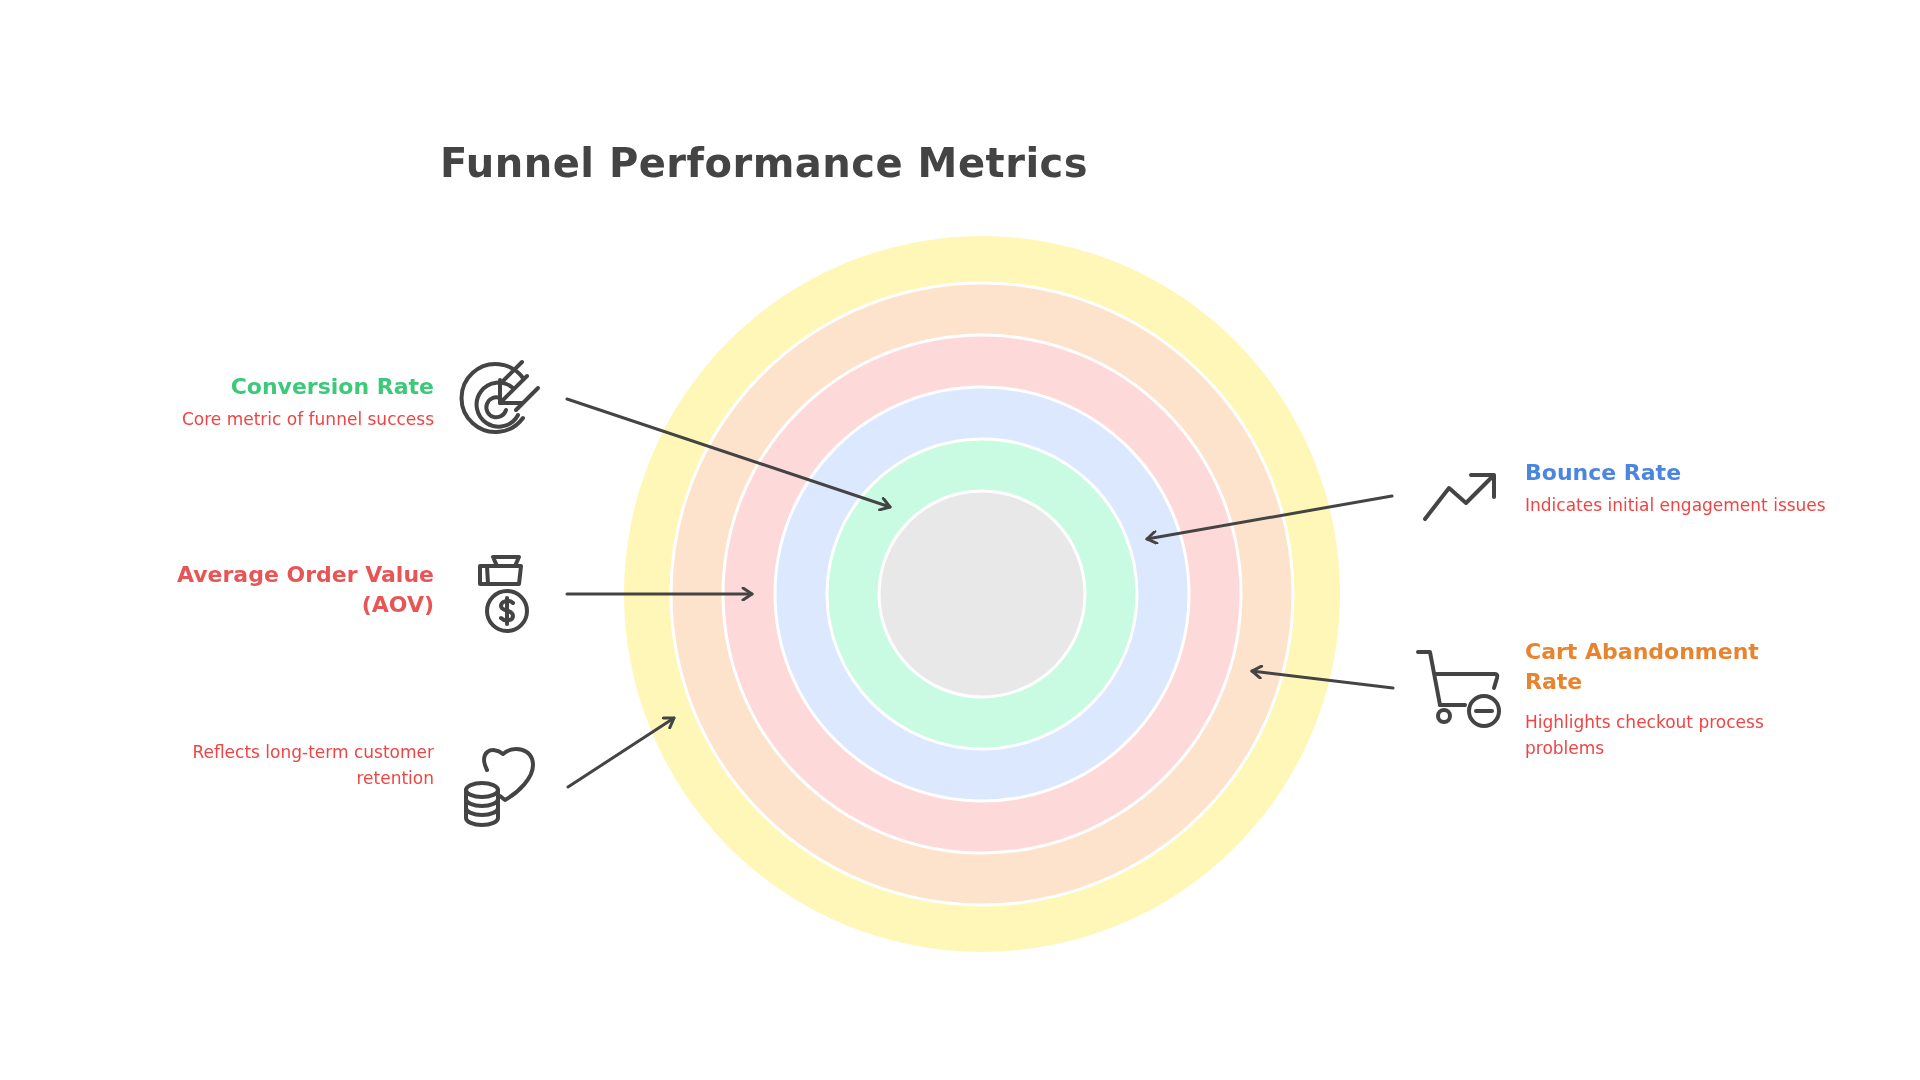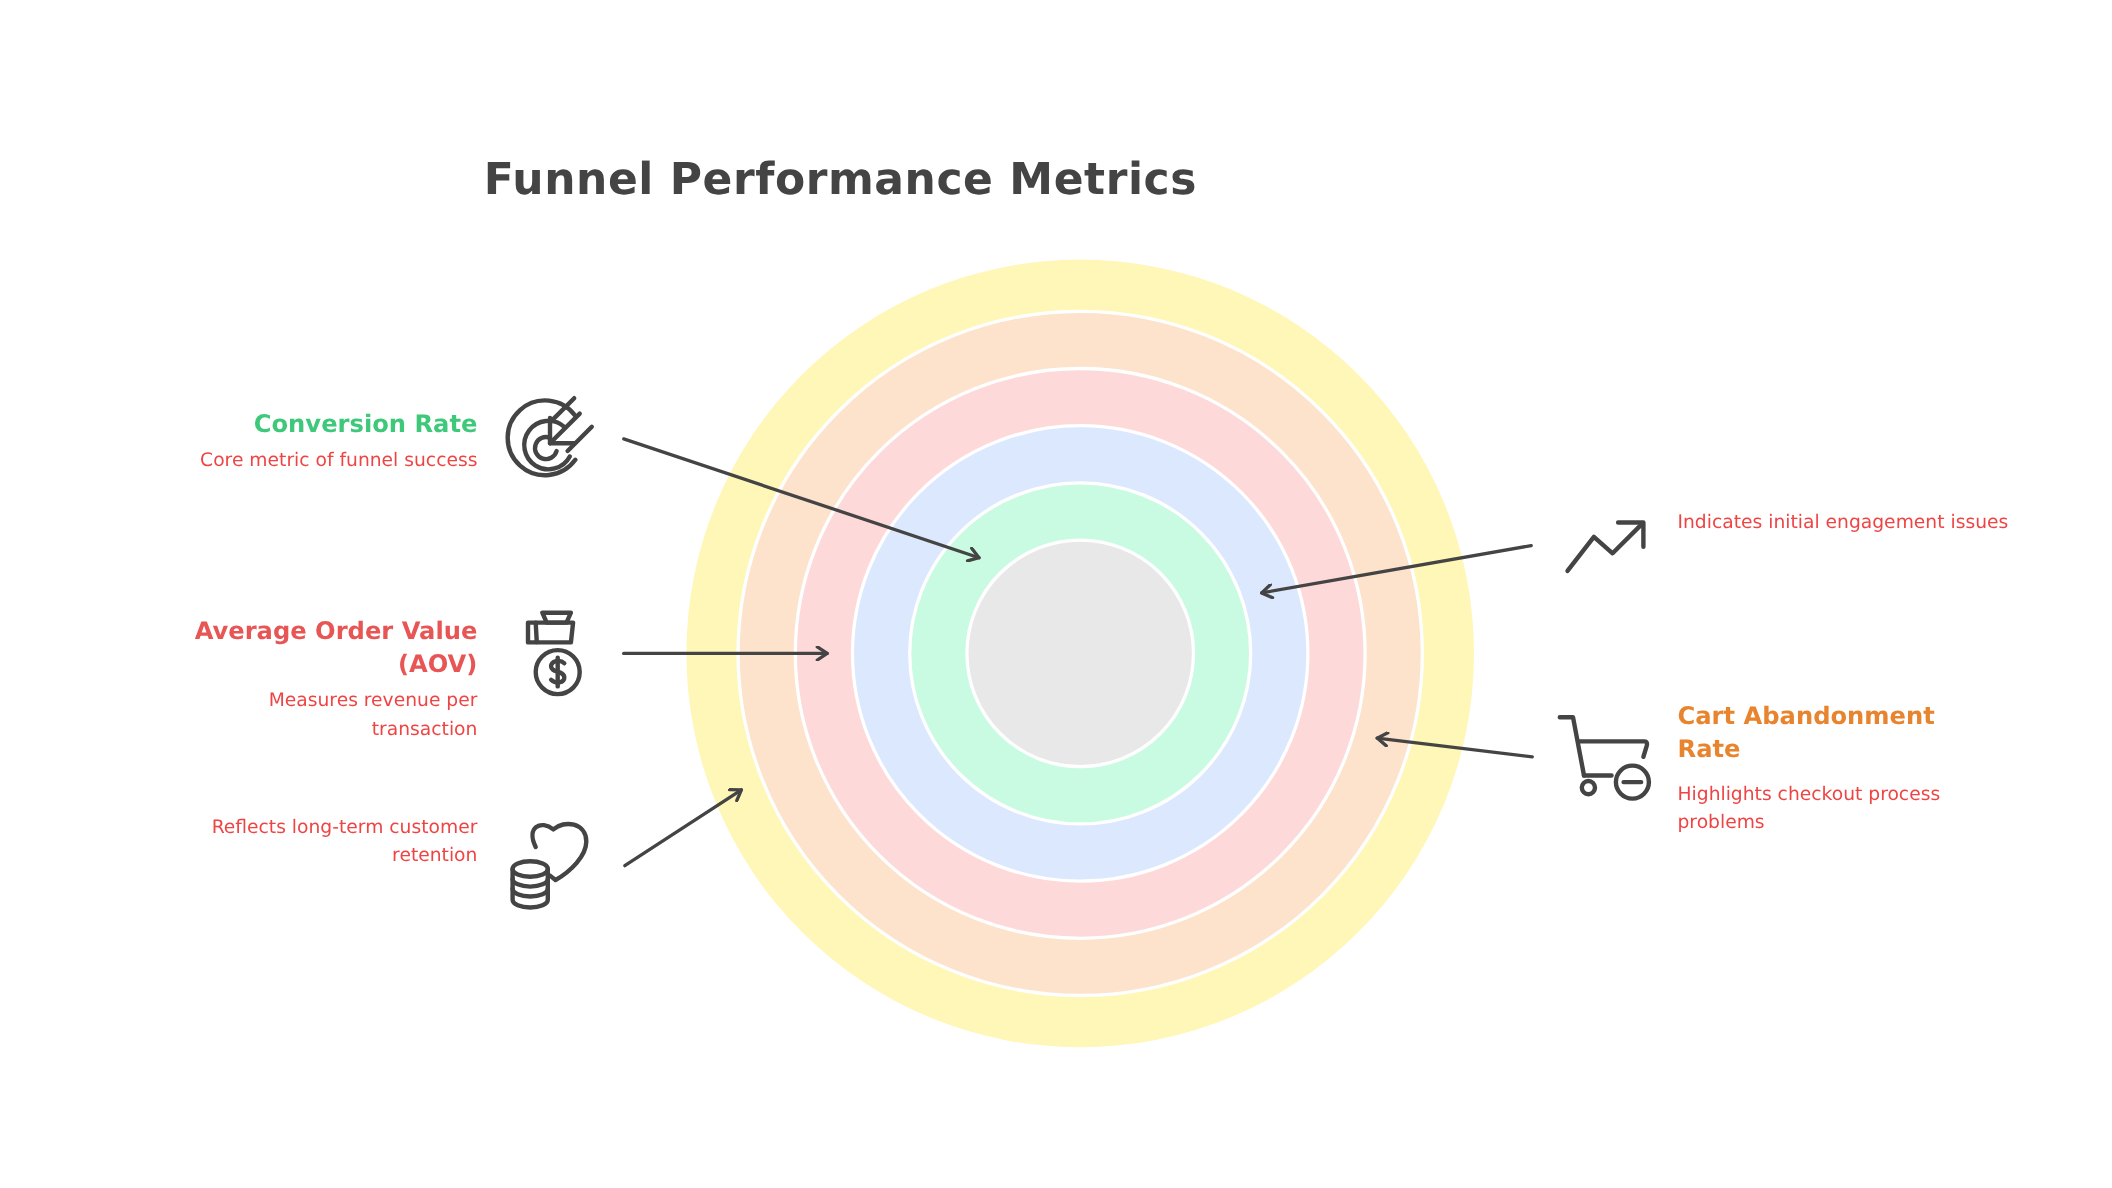--- a/index.html
+++ b/index.html
@@ -87,27 +87,27 @@
   </g>
 </svg>
 
 <div class="label left" style="left:104px; top:372px;">
   <div class="ttl" style="color:#3ec97a;">Conversion Rate</div>
   <div class="desc">Core metric of funnel success</div>
 </div>
 
 <div class="label left" style="left:104px; top:540px;margin-top:20px;">
   <div class="ttl" style="color:#e85555; width:260px; margin-left:70px;">Average Order Value (AOV)</div>
-  <div class="desc" style="width:230px; margin-left:100px;">Measures revenue per transaction</div>
 </div>
 
 <div class="label left" style="left:104px; top:735px;">
   <div class="desc" style="width:300px; margin-left:30px;">Reflects long-term customer retention</div>
 </div>
 
 <div class="label right" style="left:1525px; top:458px;">
+  <div class="ttl" style="color:#4a86e0;">Bounce Rate</div>
   <div class="desc" style="width:310px;">Indicates initial engagement issues</div>
 </div>
 
 <div class="label right" style="left:1525px; top:637px;">
   <div class="ttl" style="color:#e8832e; width:260px;">Cart Abandonment Rate</div>
   <div class="desc" style="width:310px;margin-top:12px;">Highlights checkout process problems</div>
 </div>
 
 </body></html>

